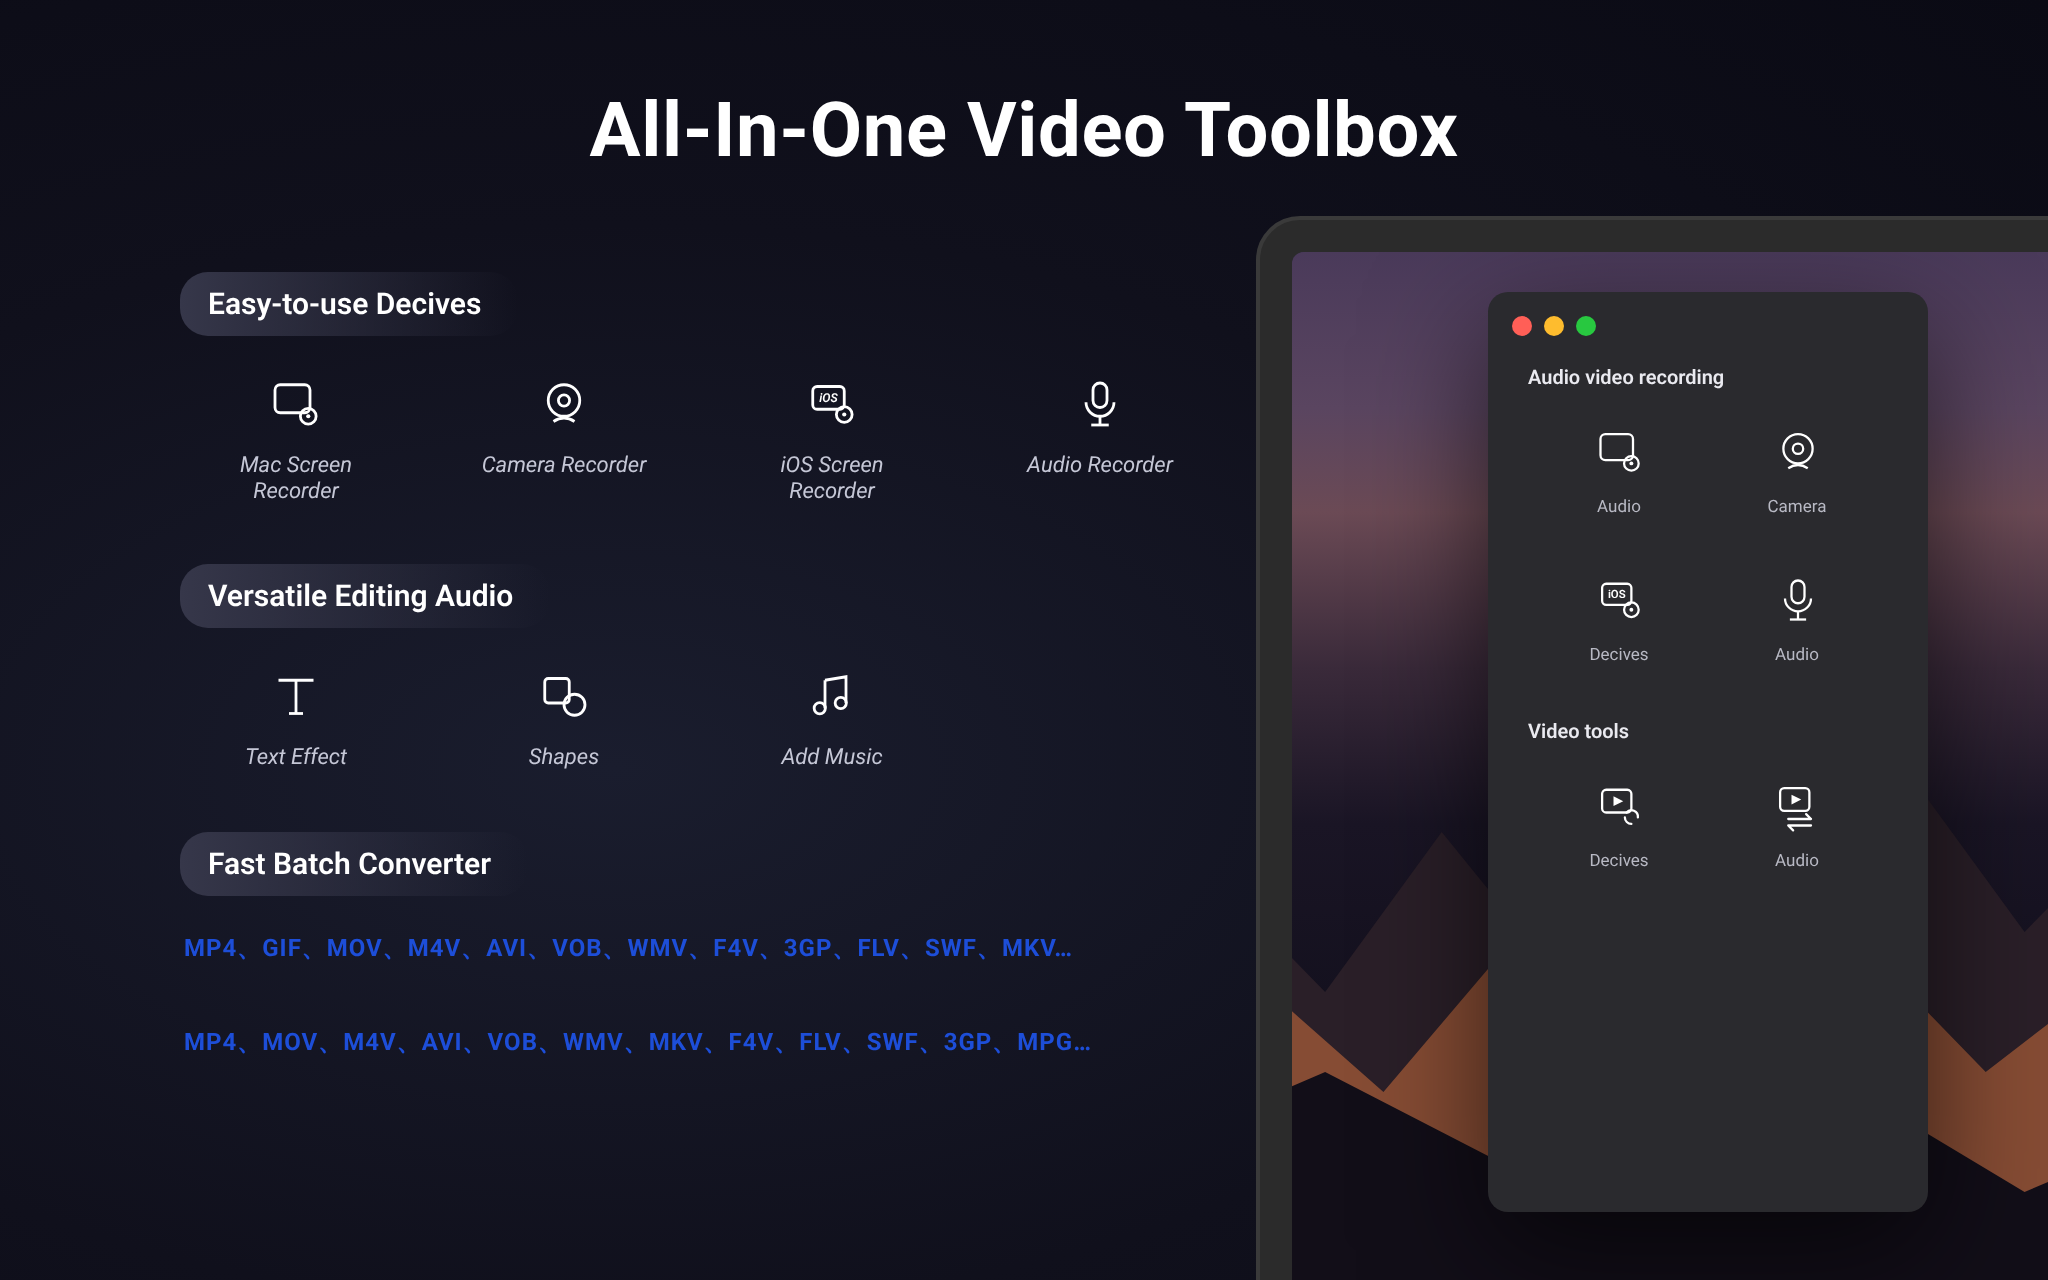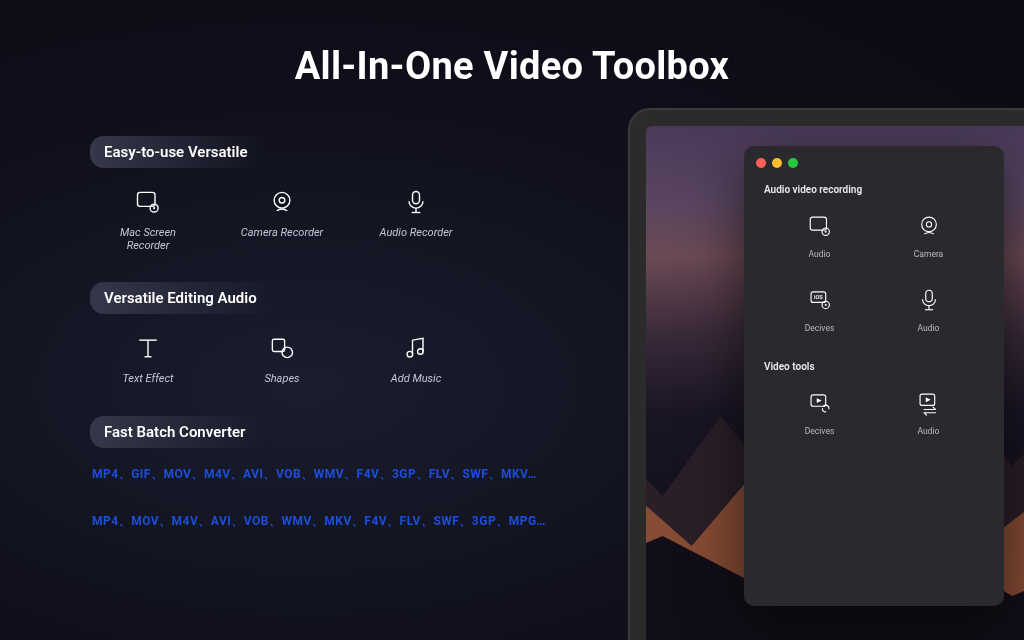--- a/index.html
+++ b/index.html
@@ -121,21 +121,21 @@
   .mountain {
     position: absolute;
     bottom: 0; left: -100px; right: -100px; height: 320px;
   }
   .mountain svg { width: 100%; height: 100%; }
 
   .app-window {
     position: absolute;
     left: 98px;
     top: 20px;
-    width: 260px;
+    width: 220px;
     height: 460px;
     background: #2a2a2e;
     border-radius: 10px;
     box-shadow: 0 20px 60px rgba(0,0,0,0.6);
     padding: 12px 0 0 0;
   }
 
   .traffic {
     display: flex; gap: 6px; padding-left: 12px; margin-bottom: 10px;
   }
@@ -173,41 +173,52 @@
 </style>
 </head>
 <body>
 
 <h1 class="title">All-In-One Video Toolbox</h1>
 
 <div class="content">
   <div class="left">
 
     <div class="section">
-      <div class="pill">Easy-to-use Versatile</div>
+      <div class="pill">Easy-to-use Decives</div>
       <div class="icon-row">
         <div class="icon-cell">
           <div class="icon-box">
               <svg viewBox="0 0 32 32">
                 <rect x="4" y="5" width="20" height="16" rx="3"></rect>
                 <circle cx="23" cy="23" r="4.5"></circle>
                 <circle cx="23" cy="23" r="1.2" fill="#fff" stroke="none"></circle>
               </svg>
             </div>
           <div class="icon-label">Mac Screen Recorder</div>
         </div>
         <div class="icon-cell">
           <div class="icon-box">
               <svg viewBox="0 0 32 32">
                 <circle cx="16" cy="14" r="9"></circle>
                 <circle cx="16" cy="14" r="3.2"></circle>
                 <path d="M10 26 Q16 22 22 26"></path>
               </svg>
             </div>
           <div class="icon-label">Camera Recorder</div>
+        </div>
+        <div class="icon-cell">
+          <div class="icon-box">
+              <svg viewBox="0 0 32 32">
+                <rect x="5" y="6" width="18" height="13" rx="2.5"></rect>
+                <text x="14" y="15" font-size="7" fill="#fff" stroke="none" text-anchor="middle" font-weight="600">iOS</text>
+                <circle cx="23" cy="22" r="4.5"></circle>
+                <circle cx="23" cy="22" r="1.2" fill="#fff" stroke="none"></circle>
+              </svg>
+            </div>
+          <div class="icon-label">iOS Screen Recorder</div>
         </div>
         <div class="icon-cell">
           <div class="icon-box">
               <svg viewBox="0 0 32 32">
                 <rect x="12" y="4" width="8" height="14" rx="4"></rect>
                 <path d="M8 15 a8 8 0 0 0 16 0"></path>
                 <line x1="16" y1="23" x2="16" y2="28"></line>
                 <line x1="11" y1="28" x2="21" y2="28"></line>
               </svg>
             </div>

